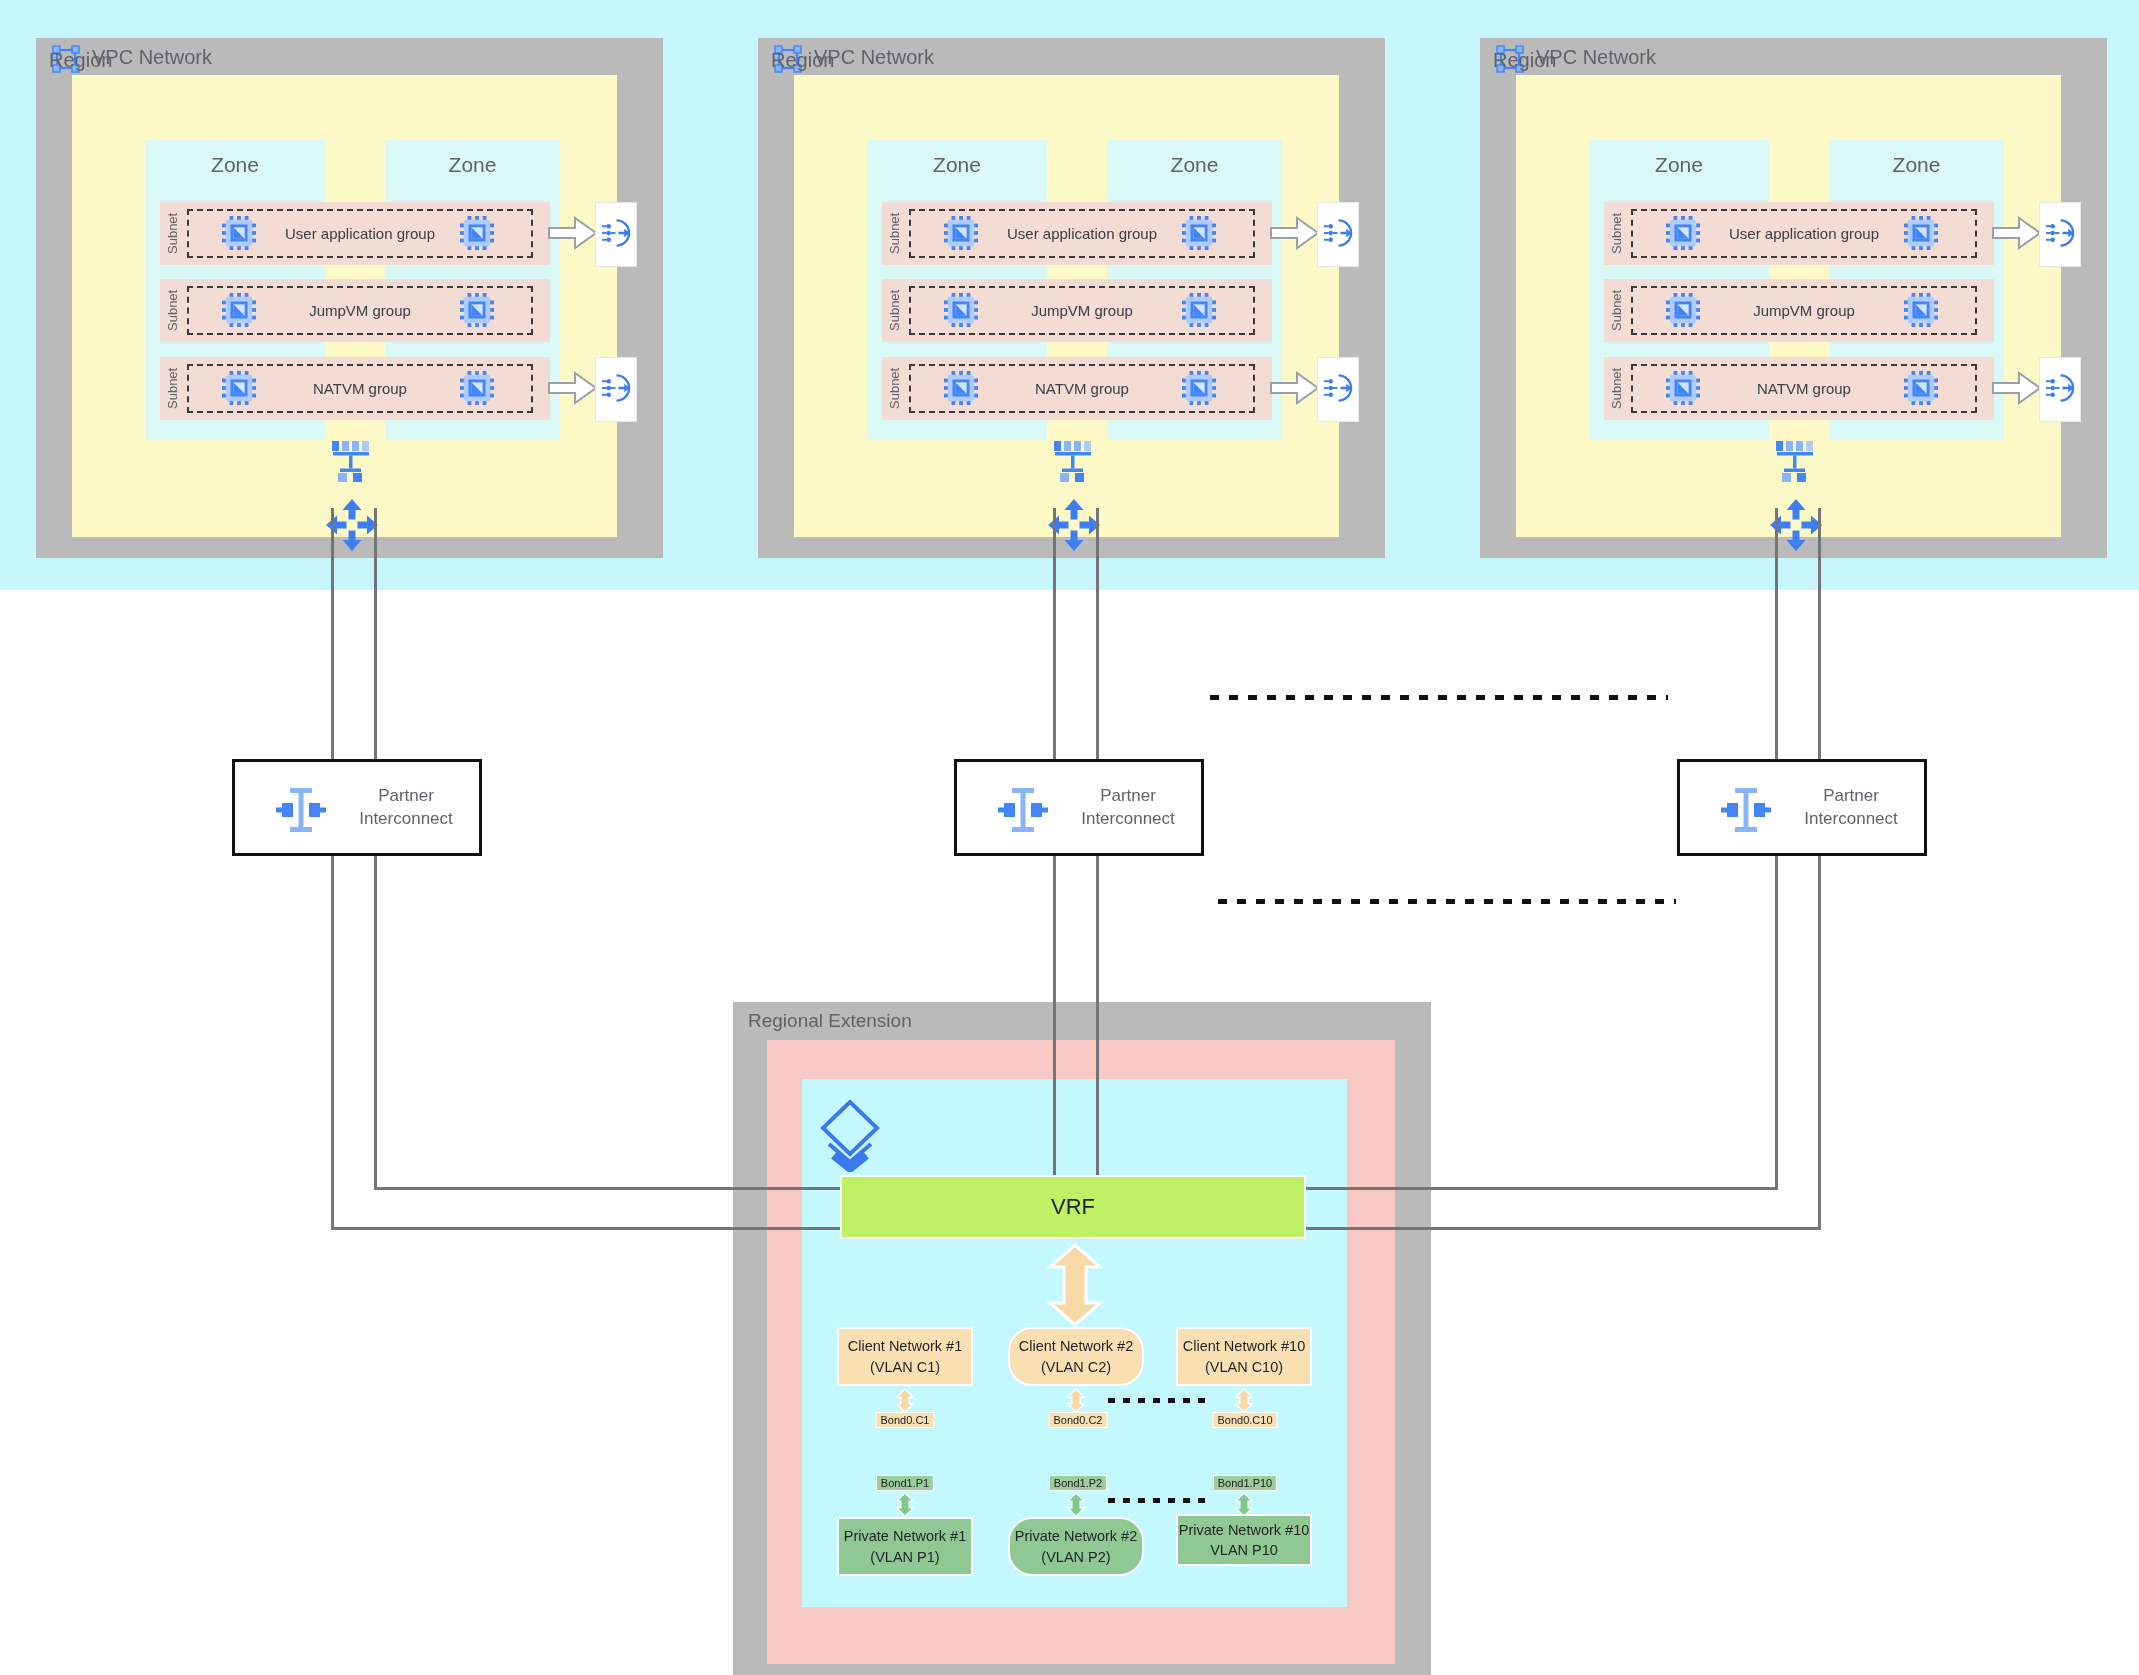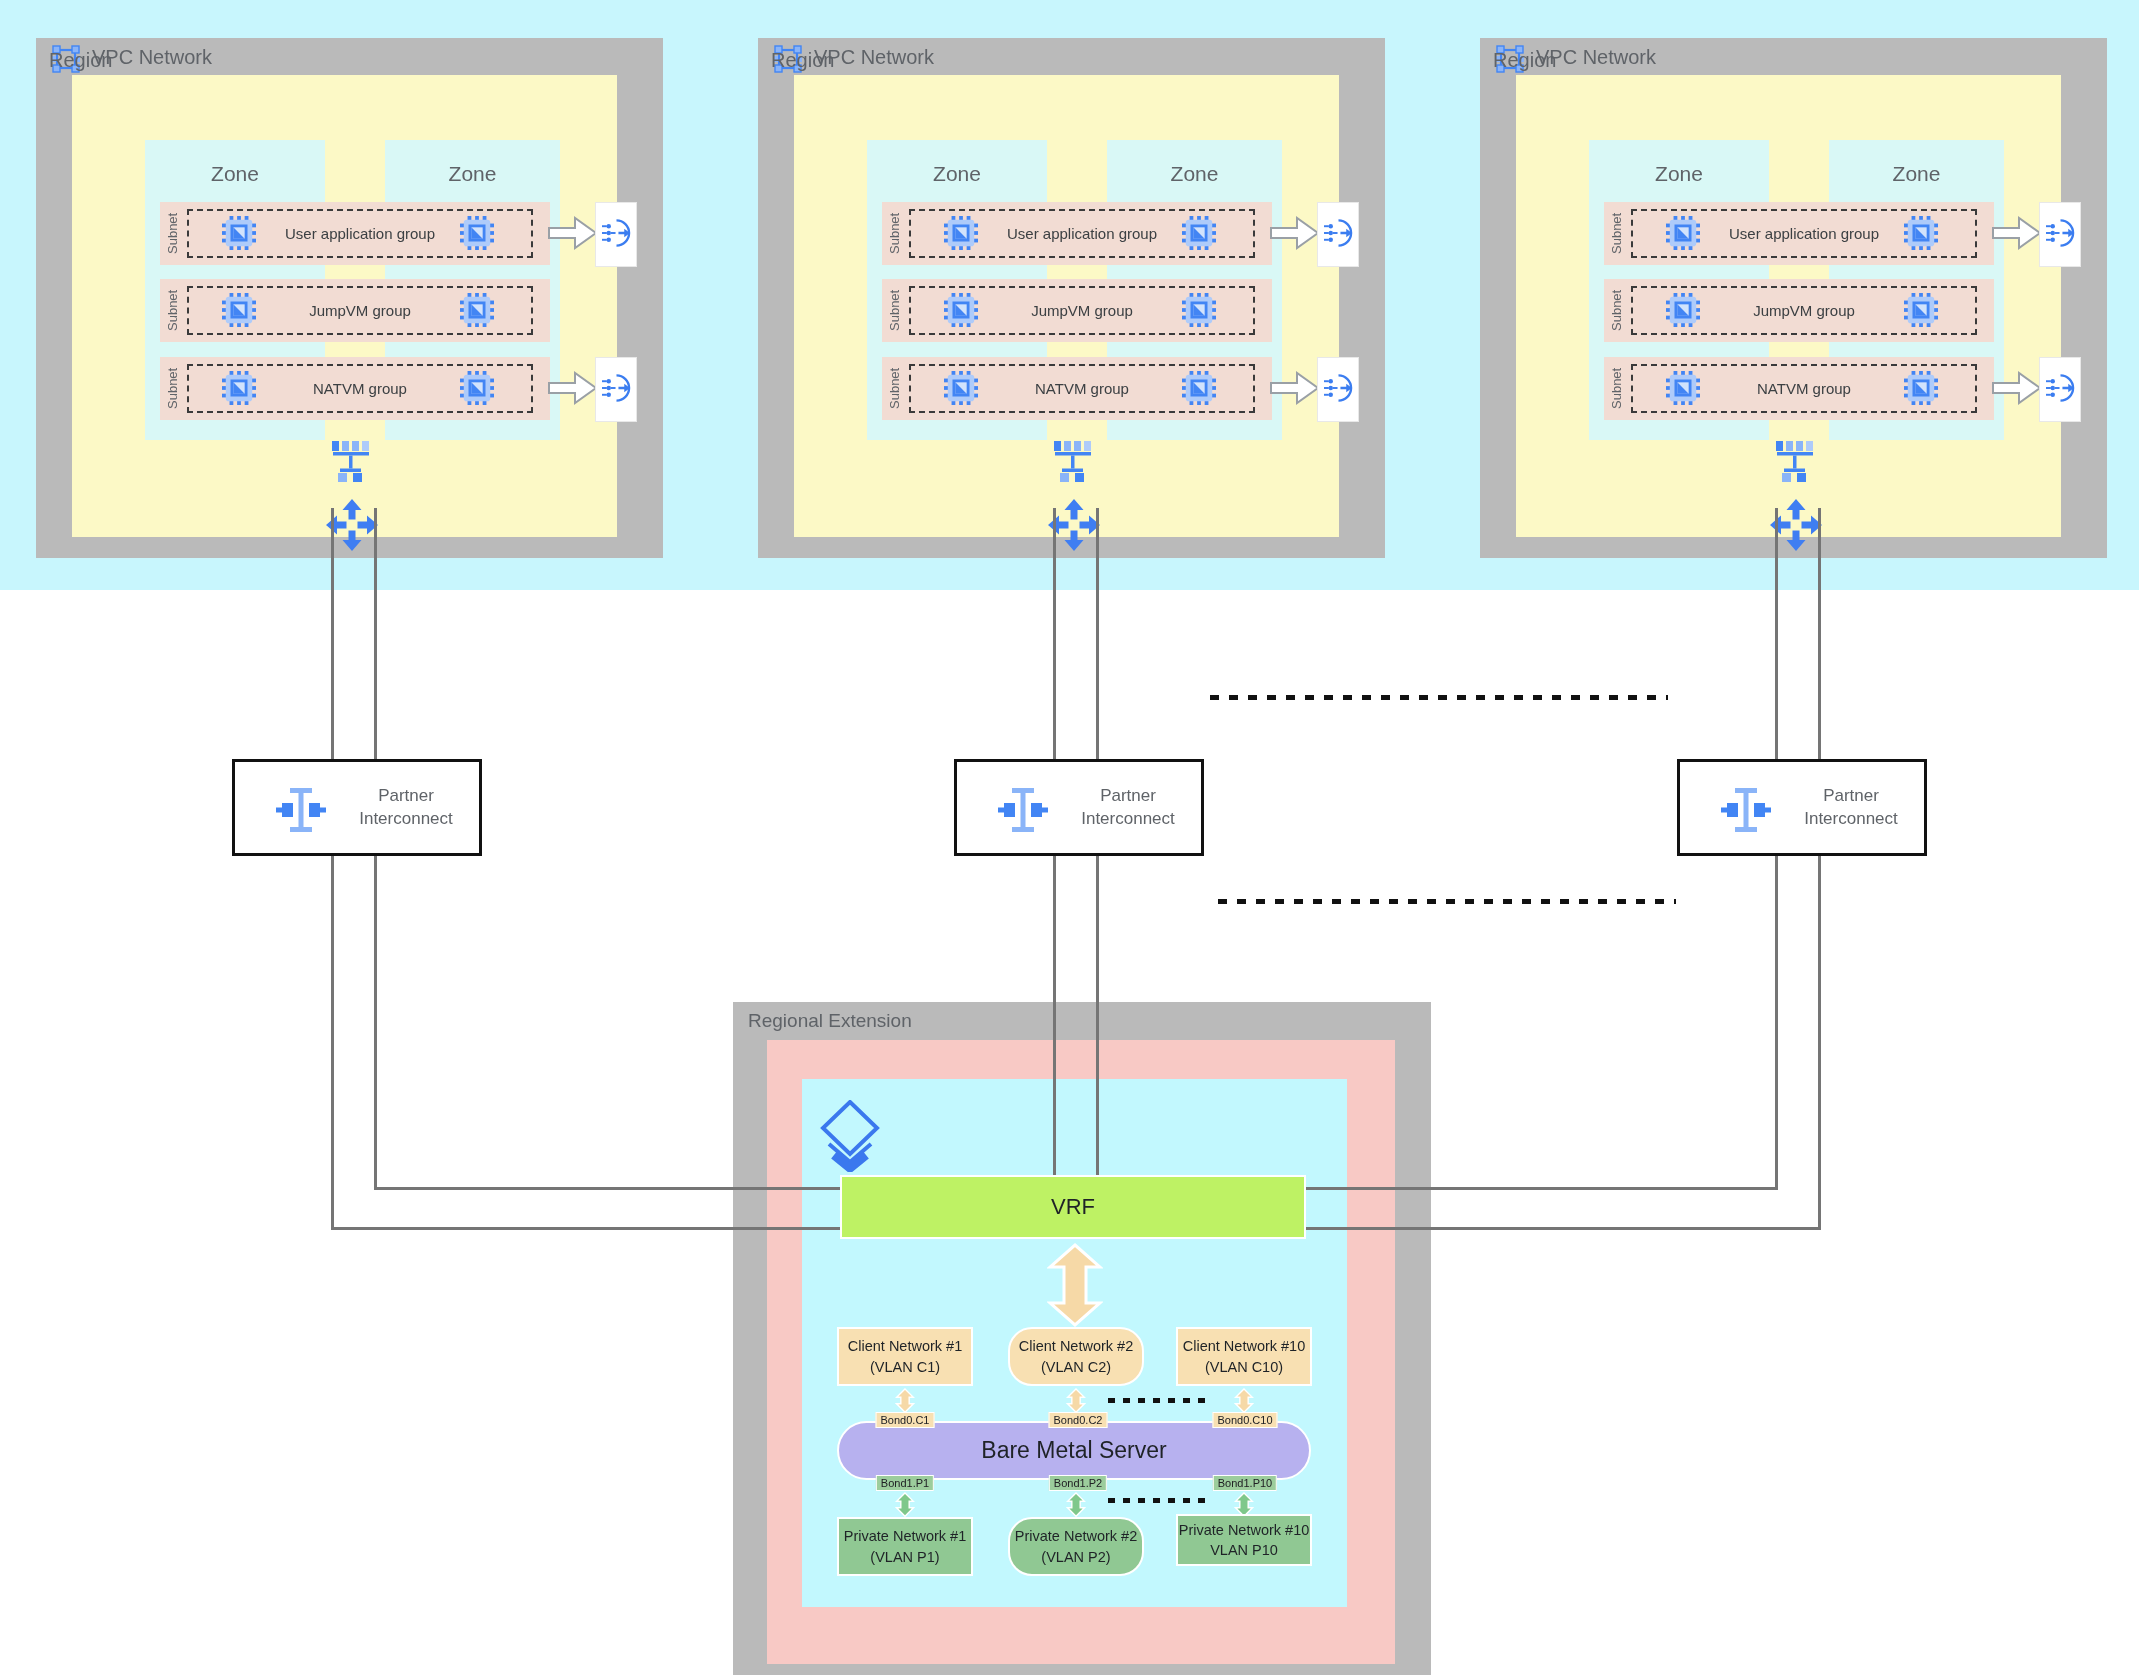--- a/index.html
+++ b/index.html
@@ -10,21 +10,21 @@
   #top-band{left:0;top:0;width:2139px;height:590px;background:#c8f6fd;z-index:0;}
   
   .vpc{top:38px;width:627px;height:520px;background:#bababa;z-index:1;}
   .vpc-a{left:36px;} .vpc-b{left:758px;} .vpc-c{left:1480px;}
   .vpc-head-icon{left:14px;top:5px;width:32px;height:32px;}
   .vpc-title{left:56px;top:8px;font-size:20px;color:#5f6368;}
   .region{left:36px;top:37px;width:545px;height:462px;background:#fcf9c6;}
   .region-label{left:13px;top:11px;font-size:20px;color:#5f6368;}
   .zone{top:102px;height:300px;background:#d9f8f6;text-align:center;}
   .zone-l{left:109px;width:180px;} .zone-r{left:349px;width:175px;}
-  .zone-label{padding-top:22px;font-size:21px;color:#5f6368;}
+  .zone-label{padding-top:13px;font-size:21px;color:#5f6368;}
   .subnet-row{left:124px;width:390px;height:63px;background:#f2dcd3;}
   .row-0{top:164px;} .row-1{top:241px;} .row-2{top:319px;}
   .subnet-vlabel{position:absolute;left:1px;top:0;bottom:0;width:22px;display:flex;align-items:center;
                  justify-content:center;writing-mode:vertical-rl;transform:rotate(180deg);
                  font-size:13px;color:#5f6368;}
   .group-box{left:27px;top:7px;width:346px;height:49px;border:2px dashed #3a3a3a;box-sizing:border-box;
              display:flex;align-items:center;justify-content:center;}
   .group-label{font-size:15px;color:#3c4043;}
   .vm-l{left:62px;top:14px;width:34px;height:34px;}
   .vm-r{left:300px;top:14px;width:34px;height:34px;}
@@ -474,21 +474,20 @@
         <use href="#ic-miniarrow"></use>
       </svg></span>
   <span class="abs mini-arrow ma-top ma-c2"><svg width="20" height="26" viewBox="0 0 20 28" fill="#f6d9a7">
         <use href="#ic-miniarrow"></use>
       </svg></span>
 
   <span class="abs bond bond0" style="left:905px;">Bond0.C1</span>
   <span class="abs bond bond0" style="left:1078px;">Bond0.C2</span>
   <span class="abs bond bond0" style="left:1245px;">Bond0.C10</span>
 
-  <div id="bms" class="abs">Bare Metal Server</div>
 
   <span class="abs bond bond1" style="left:905px;">Bond1.P1</span>
   <span class="abs bond bond1" style="left:1078px;">Bond1.P2</span>
   <span class="abs bond bond1" style="left:1245px;">Bond1.P10</span>
 
   <span class="abs mini-arrow ma-bot ma-c0"><svg width="20" height="26" viewBox="0 0 20 28" fill="#7fc88b">
         <use href="#ic-miniarrow"></use>
       </svg></span>
   <span class="abs mini-arrow ma-bot ma-c1"><svg width="20" height="26" viewBox="0 0 20 28" fill="#7fc88b">
         <use href="#ic-miniarrow"></use>

